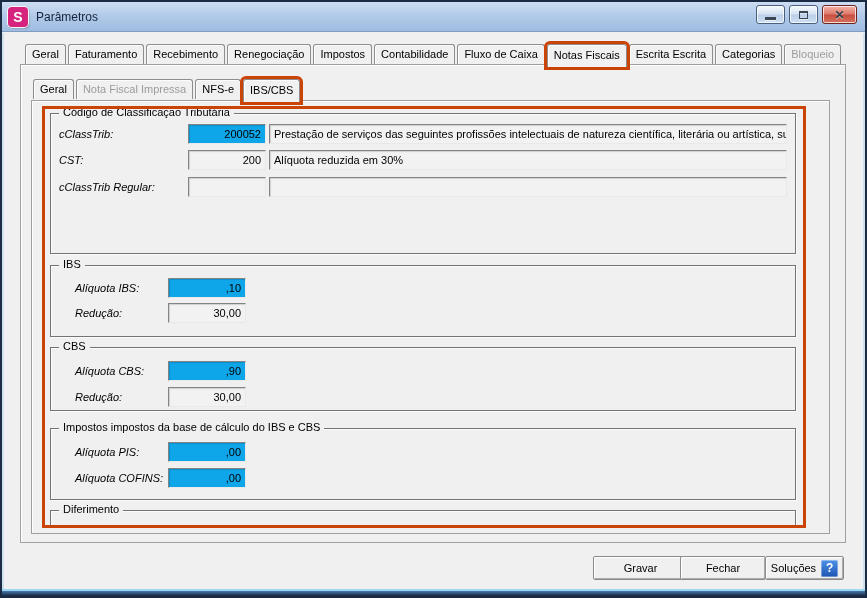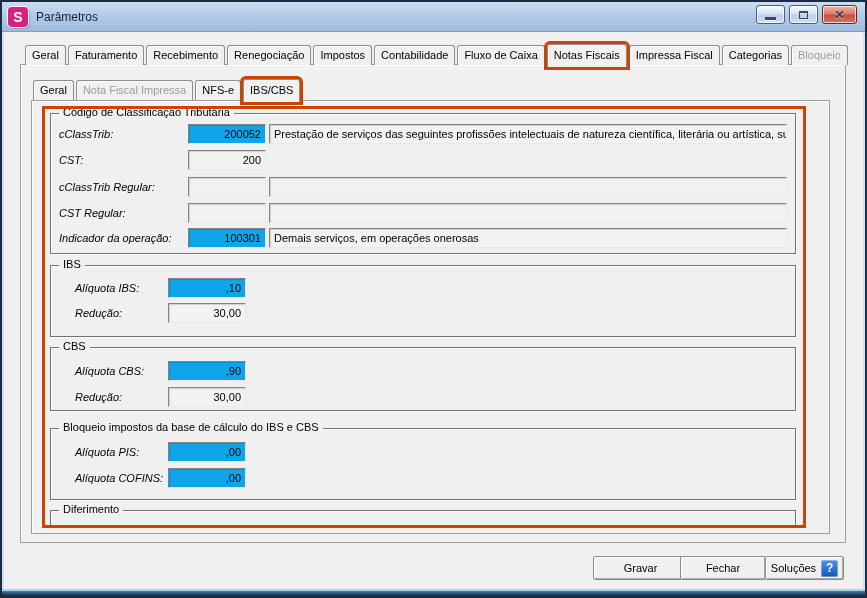--- a/index.html
+++ b/index.html
@@ -24,21 +24,21 @@
   .wbtn.close{ width:35px; background:linear-gradient(#f3b4a9,#dd7769 48%,#c7503f 52%,#d5705f); border-color:#6e241a; }
   .glyph-min{ width:11px; height:3px; background:#3c4754; margin-top:8px; box-shadow:0 1px 0 rgba(255,255,255,.6); }
   .glyph-max{ width:9px; height:8px; border:1px solid #3c4754; border-top-width:2px; background:transparent; box-shadow:0 1px 0 rgba(255,255,255,.5); }
   .glyph-close{ color:#33414f; font-weight:bold; font-size:12px; text-shadow:0 1px 0 rgba(255,255,255,.55); }
   .frame-bottom{ position:absolute; left:2px; right:2px; bottom:2px; height:7px;
                  border-top:2px solid #9ed7f2; background:linear-gradient(#467aaf,#18273e); }
   .frame-side{ position:absolute; top:33px; bottom:9px; width:2px; background:#cfe0ef; }
   .frame-side.l{ left:2px; } .frame-side.r{ right:2px; }
 
   
-  .tabs{ position:absolute; display:flex; align-items:center; z-index:6; }
+  .tabs{ position:absolute; display:flex; align-items:flex-start; z-index:6; }
   .tabs-main{ left:25px; top:44px; height:21px; }
   .tabs-sub{ left:33px; top:79px; height:21px; }
   .tab{ height:20px; line-height:19px; padding:0 6px; margin-right:2px; background:#f0f0f0;
         border:1px solid #8d8d8d; border-bottom:none; border-radius:3px 3px 0 0;
         box-shadow:inset 1px 1px 0 #fdfdfd; white-space:nowrap; cursor:pointer; position:relative; }
   .tab.disabled{ color:#9c9c9c; cursor:default; }
   .tab.selected{ height:23px; line-height:21px; margin-bottom:-2px; z-index:7;
                  outline:3px solid var(--hl); background:#f1f1f1; }
 
   
@@ -103,21 +103,21 @@
 
   <div class="tabs tabs-main">
     <div class="tab">Geral</div>
     <div class="tab">Faturamento</div>
     <div class="tab">Recebimento</div>
     <div class="tab">Renegociação</div>
     <div class="tab">Impostos</div>
     <div class="tab">Contabilidade</div>
     <div class="tab">Fluxo de Caixa</div>
     <div class="tab selected">Notas Fiscais</div>
-    <div class="tab">Impressa Fiscal</div>
+    <div class="tab">Escrita Escrita</div>
     <div class="tab">Categorias</div>
     <div class="tab disabled">Bloqueio</div>
   </div>
 
   <div class="panel sub-page"></div>
 
   <div class="tabs tabs-sub">
     <div class="tab">Geral</div>
     <div class="tab disabled">Nota Fiscal Impressa</div>
     <div class="tab">NFS-e</div>
@@ -129,35 +129,26 @@
     <div class="group" style="left:5px; top:4px; width:746px; height:141px;">
       <span class="legend">Código de Classificação Tributária</span>
       <div class="frow" style="top:10px;">
         <span class="flabel">cClassTrib:</span>
         <div class="field num ed">200052</div>
         <div class="field desc">Prestação de serviços das seguintes profissões intelectuais de natureza científica, literária ou artística, subme</div>
       </div>
       <div class="frow" style="top:36px;">
         <span class="flabel">CST:</span>
         <div class="field num">200</div>
+        <div class="field desc">Alíquota reduzida em 30%</div>
       </div>
       <div class="frow" style="top:63px;">
         <span class="flabel">cClassTrib Regular:</span>
         <div class="field num"></div>
         <div class="field desc"></div>
-      </div>
-      <div class="frow" style="top:89px;">
-        <span class="flabel">CST Regular:</span>
-        <div class="field num"></div>
-        <div class="field desc"></div>
-      </div>
-      <div class="frow" style="top:114px;">
-        <span class="flabel">Indicador da operação:</span>
-        <div class="field num ed">100301</div>
-        <div class="field desc">Demais serviços, em operações onerosas</div>
       </div>
     </div>
 
     <div class="group" style="left:5px; top:156px; width:746px; height:72px;">
       <span class="legend">IBS</span>
       <div class="frow srow" style="top:12px;">
         <span class="flabel">Alíquota IBS:</span>
         <div class="field num ed">,10</div>
       </div>
       <div class="frow srow" style="top:37px;">
@@ -172,21 +163,21 @@
         <span class="flabel">Alíquota CBS:</span>
         <div class="field num ed">,90</div>
       </div>
       <div class="frow srow" style="top:39px;">
         <span class="flabel">Redução:</span>
         <div class="field num">30,00</div>
       </div>
     </div>
 
     <div class="group" style="left:5px; top:319px; width:746px; height:72px;">
-      <span class="legend">Bloqueio impostos da base de cálculo do IBS e CBS</span>
+      <span class="legend">Impostos impostos da base de cálculo do IBS e CBS</span>
       <div class="frow srow" style="top:13px;">
         <span class="flabel">Alíquota PIS:</span>
         <div class="field num ed">,00</div>
       </div>
       <div class="frow srow" style="top:39px;">
         <span class="flabel">Alíquota COFINS:</span>
         <div class="field num ed">,00</div>
       </div>
     </div>
 

